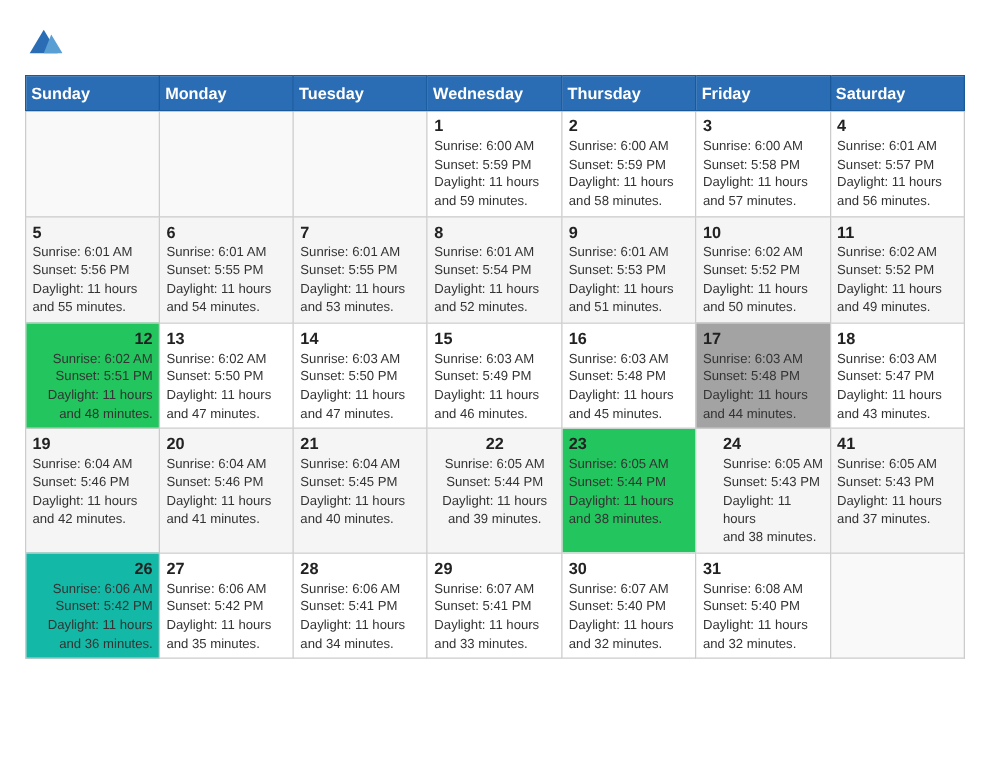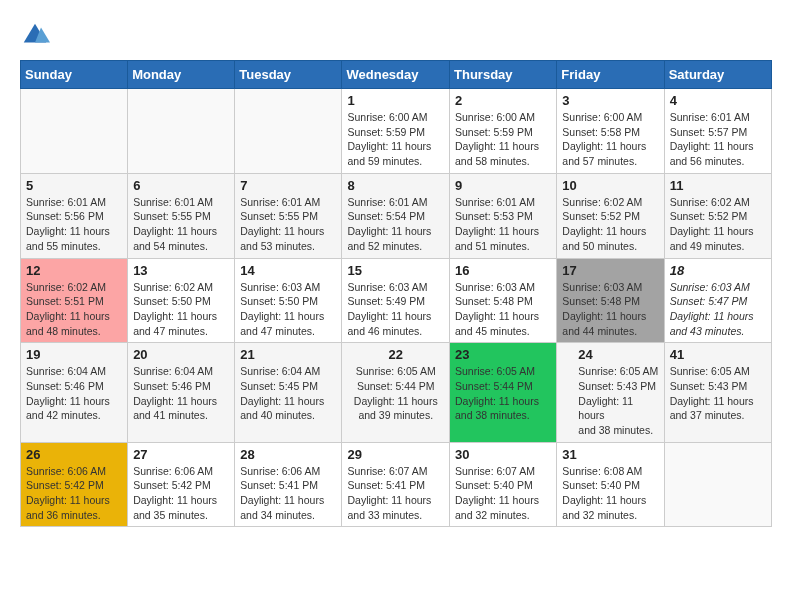--- a/index.html
+++ b/index.html
@@ -202,21 +202,21 @@
         </td>
         <td style="background: rgb(245, 245, 245);">
           <span class="day-number">11</span>
           <div class="day-info" style="white-space: pre-line;">Sunrise: 6:02 AM
 Sunset: 5:52 PM
 Daylight: 11 hours
 and 49 minutes.</div>
         </td>
       </tr>
       <tr>
-        <td style="background: #fca5a5;">
+        <td style="background: #22c55e; text-align: right;">
           <span class="day-number">12</span>
           <div class="day-info" style="white-space: pre-line;">Sunrise: 6:02 AM
 Sunset: 5:51 PM
 Daylight: 11 hours
 and 48 minutes.</div>
         </td>
         <td style="background: rgb(255, 255, 255);">
           <span class="day-number">13</span>
           <div class="day-info" style="white-space: pre-line;">Sunrise: 6:02 AM
 Sunset: 5:50 PM
@@ -244,21 +244,21 @@
 Daylight: 11 hours
 and 45 minutes.</div>
         </td>
         <td style="background: #a3a3a3;">
           <span class="day-number">17</span>
           <div class="day-info" style="white-space: pre-line;">Sunrise: 6:03 AM
 Sunset: 5:48 PM
 Daylight: 11 hours
 and 44 minutes.</div>
         </td>
-        <td style="background: rgb(255, 255, 255); font-style: italic;">
+        <td style="background: rgb(255, 255, 255);">
           <span class="day-number">18</span>
           <div class="day-info" style="white-space: pre-line;">Sunrise: 6:03 AM
 Sunset: 5:47 PM
 Daylight: 11 hours
 and 43 minutes.</div>
         </td>
       </tr>
       <tr>
         <td style="background: rgb(245, 245, 245);">
           <span class="day-number">19</span>
@@ -304,21 +304,21 @@
         </td>
         <td style="background: rgb(245, 245, 245);">
           <span class="day-number">41</span>
           <div class="day-info" style="white-space: pre-line;">Sunrise: 6:05 AM
 Sunset: 5:43 PM
 Daylight: 11 hours
 and 37 minutes.</div>
         </td>
       </tr>
       <tr>
-        <td style="background: #eab308;">
+        <td style="background: #14b8a6; text-align: right;">
           <span class="day-number">26</span>
           <div class="day-info" style="white-space: pre-line;">Sunrise: 6:06 AM
 Sunset: 5:42 PM
 Daylight: 11 hours
 and 36 minutes.</div>
         </td>
         <td style="background: rgb(255, 255, 255);">
           <span class="day-number">27</span>
           <div class="day-info" style="white-space: pre-line;">Sunrise: 6:06 AM
 Sunset: 5:42 PM

